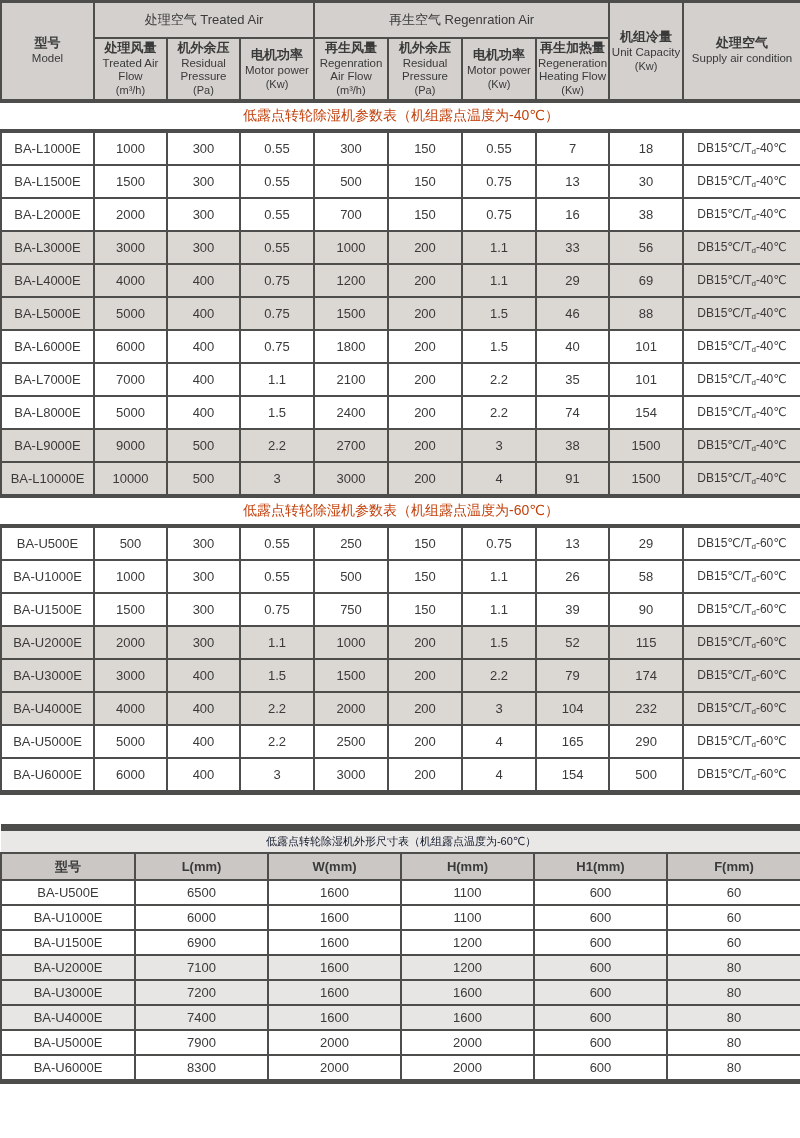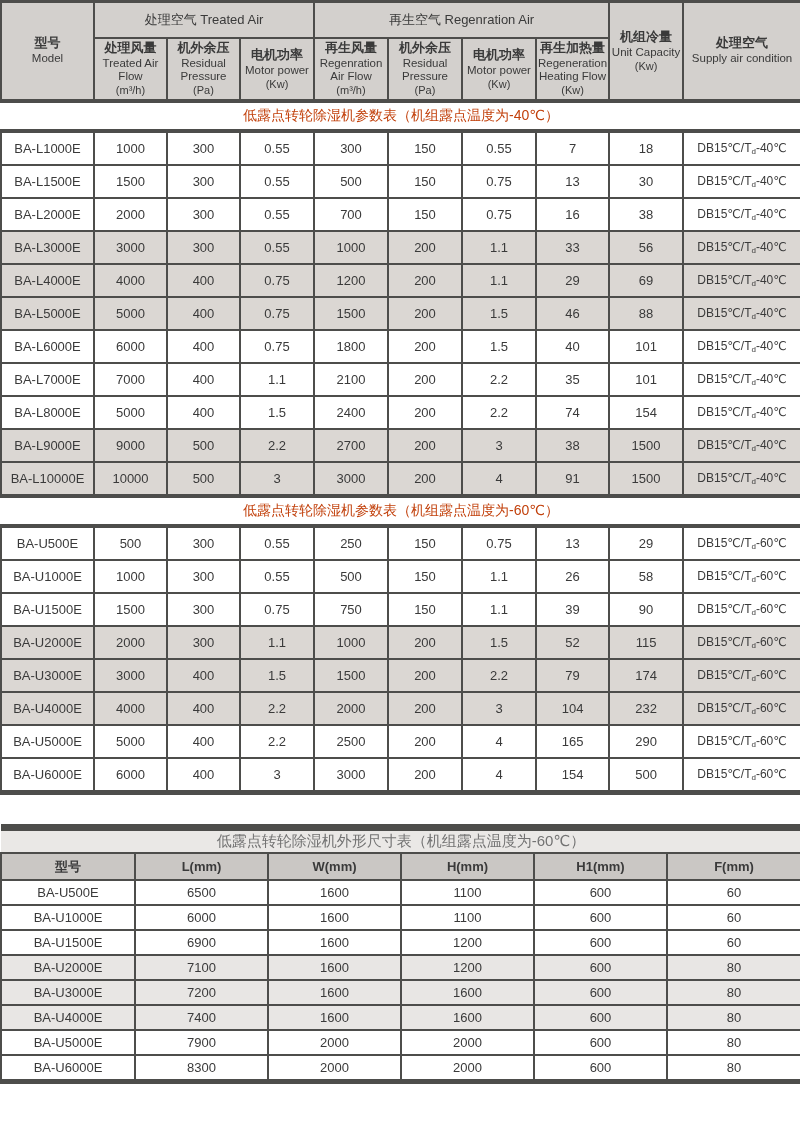--- a/index.html
+++ b/index.html
@@ -42,21 +42,21 @@
   .dim th,.dim td{
     border:2px solid var(--border,#4d4d4b);
     text-align:center;vertical-align:middle;
     padding:0 1px;font-size:13px;overflow:hidden;
   }
   .dim tr.dim-title td{
     border-left:0;border-right:0;
     border-top:7px solid var(--border,#4d4d4b);
     border-bottom:2px solid var(--border,#4d4d4b);
     background:var(--dim-title-bg,#eae8e6);
-    height:21px;font-size:15px;color:#737373;
+    height:21px;font-size:11px;color:#0f172a;
   }
   .dim thead th{
     background:var(--dim-header-bg,#cac7c4);
     font-weight:bold;height:25px;
   }
   .dim td{height:23px;}
   .dim tr.shaded td{background:var(--dim-row-shaded-bg,#e8e6e4);}
   .dim tbody tr:last-child td{border-bottom-width:5px;}
 </style>
 </head>

